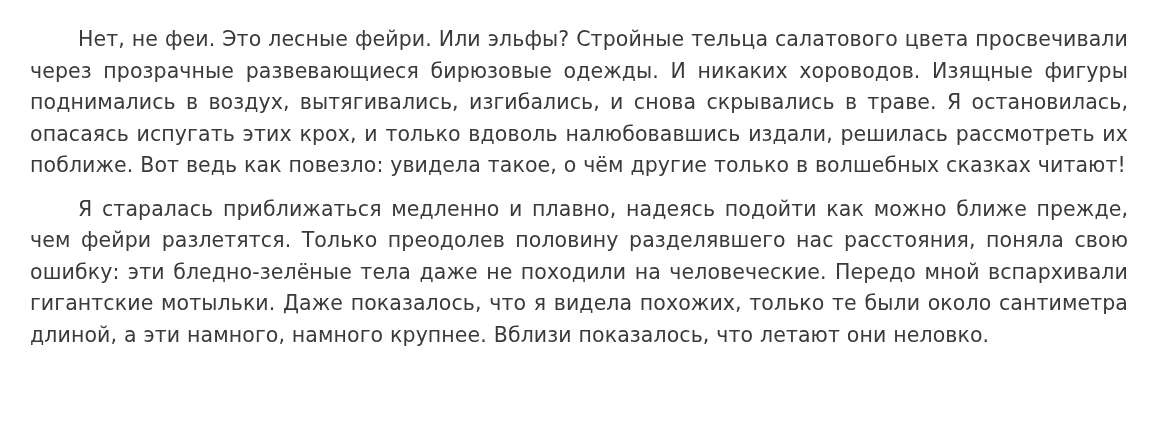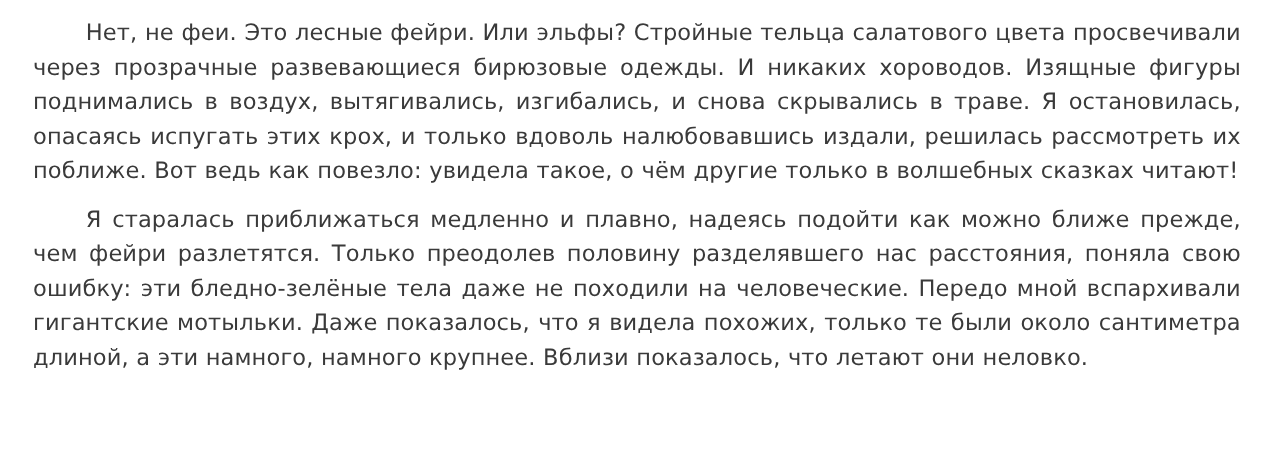--- a/index.html
+++ b/index.html
@@ -10,21 +10,21 @@
   body {
     width: 1158px;
     height: 433px;
     overflow: hidden;
     font-family: "DejaVu Sans", sans-serif;
   }
   .page {
     box-sizing: border-box;
     width: 1158px;
     height: 433px;
-    padding: 14px 30px 0 30px;
+    padding: 24px 30px 0 30px;
     background: #ffffff;
   }
   .paragraph {
     margin: 0 0 12px 0;
     color: #3a3a3a;
     font-size: 20.5px;
     line-height: 31.5px;
     text-align: justify;
     text-indent: 48px;
     letter-spacing: 0.1px;

